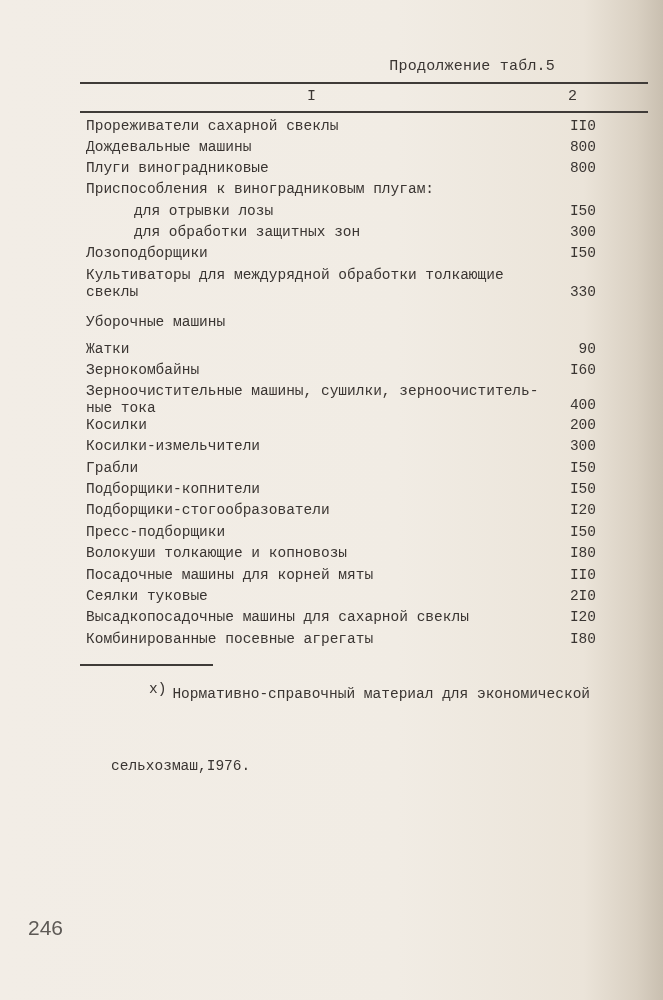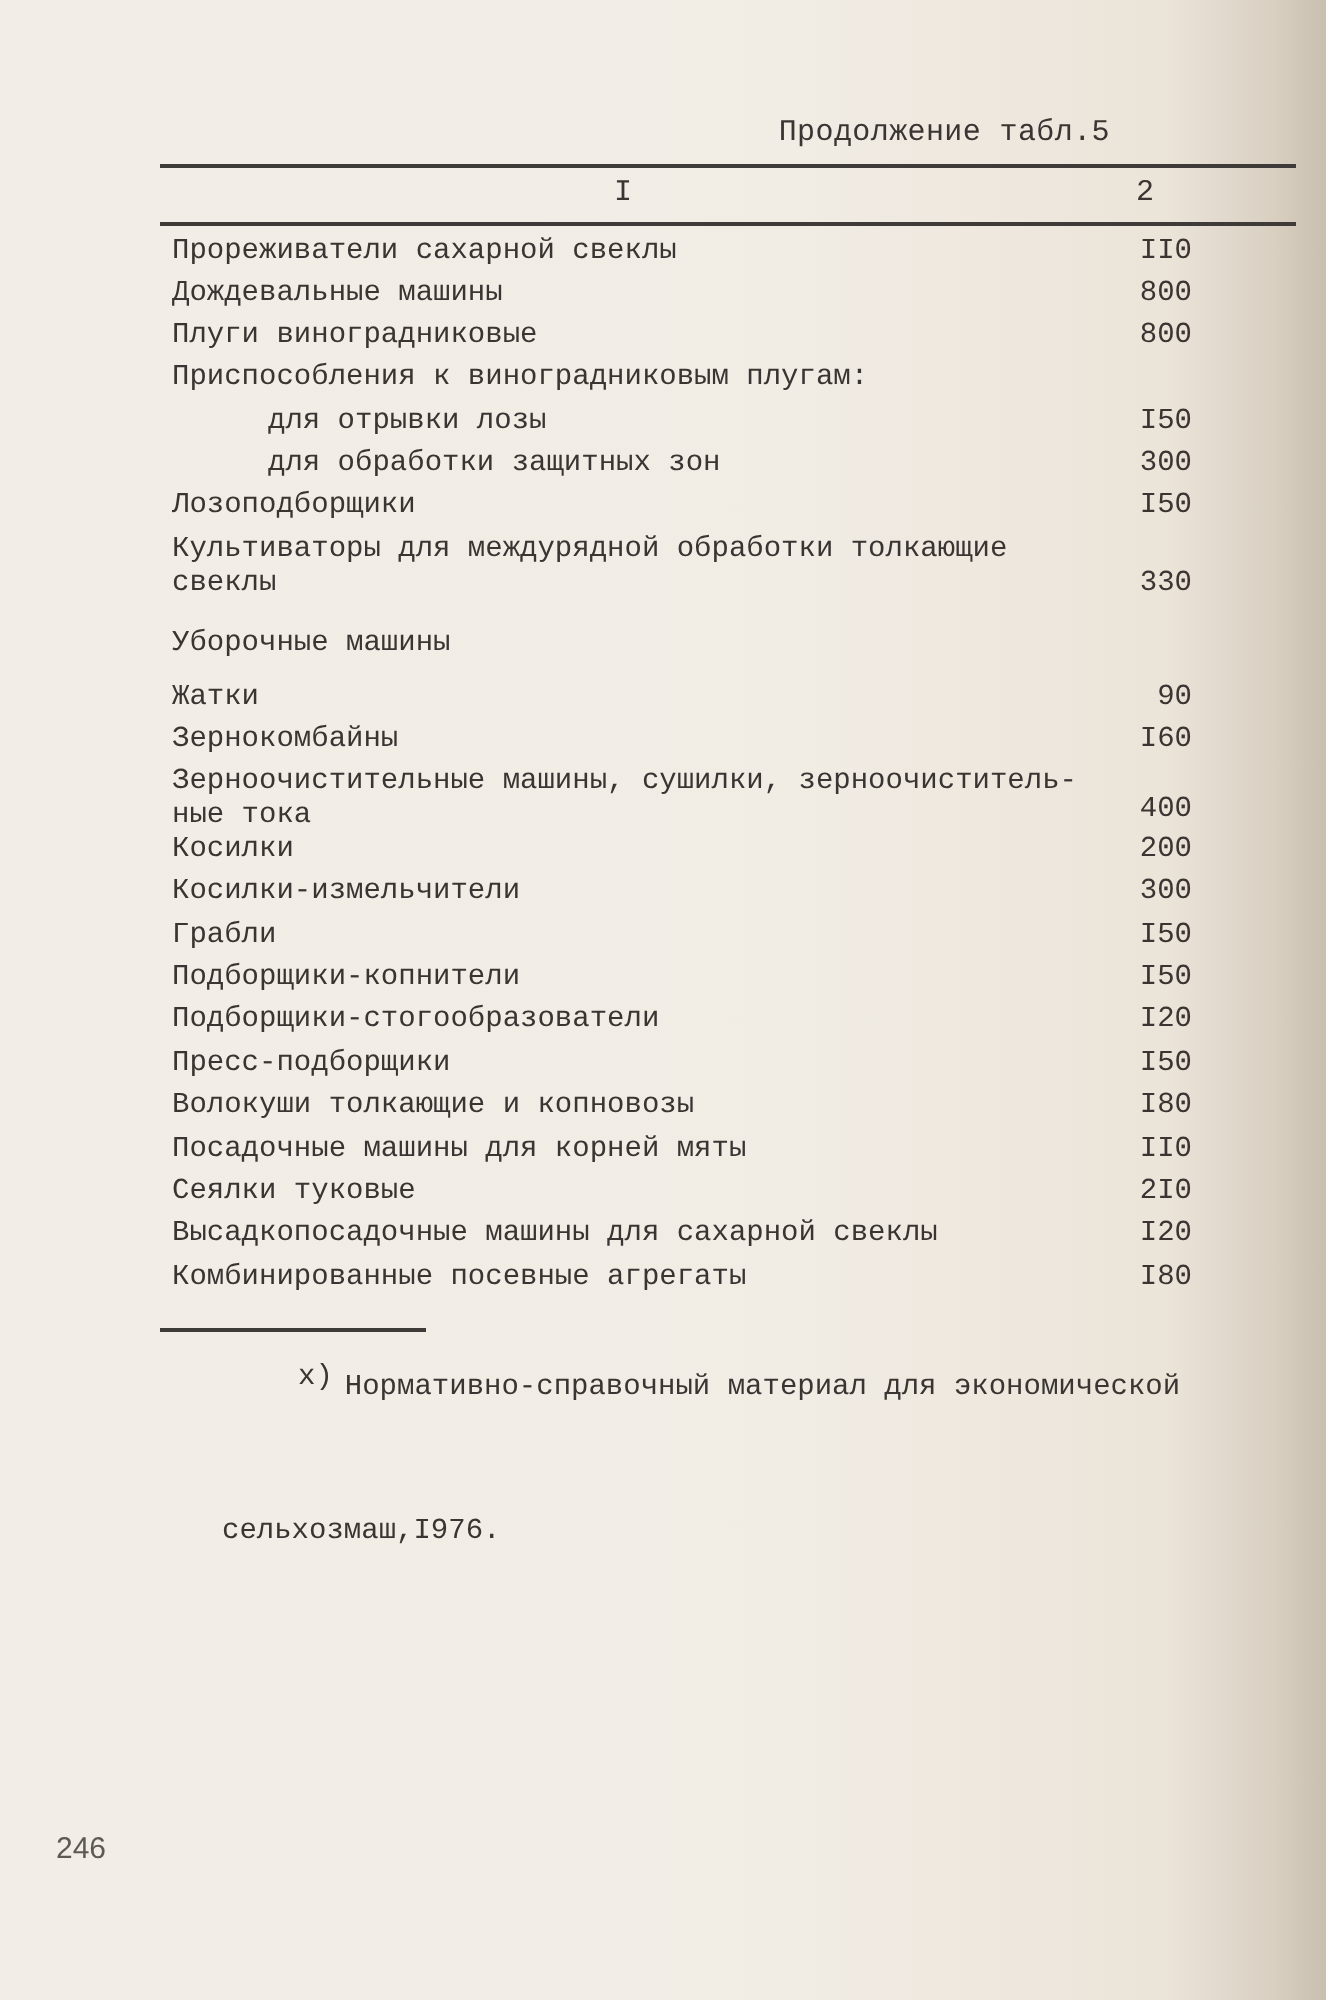--- a/index.html
+++ b/index.html
@@ -29,21 +29,21 @@
     .row .value { position: absolute; left: 470px; width: 40px; text-align: right; }
     .row.indent .label { left: 36px; margin-left: 12px; }
     .footrule { position: absolute; left: 80px; top: 664px; width: 133px; height: 2px; background: #3f3b38; }
     .footnote {
       position: absolute; left: 86px; top: 682px; width: 540px;
       font-size: 14.5px; line-height: 24px; color: #3a3532; margin-left: 25px;
     }
     .footnote .mark { position: relative; top: -5px; margin-left: 38px; margin-right: 6px; }
     .page-number {
       position: absolute; left: 28px; top: 916px;
-      font-family: "Liberation Sans", sans-serif; font-size: 15px; color: #5d5955;
+      font-family: "Liberation Sans", sans-serif; font-size: 21px; color: #5d5955;
     }
   </style>
 </head>
 <body>
 
 <div class="page">
   <div class="continuation">Продолжение табл.5</div>
 
   <div class="rule r1"></div>
   <div class="col-head c1">I</div>

